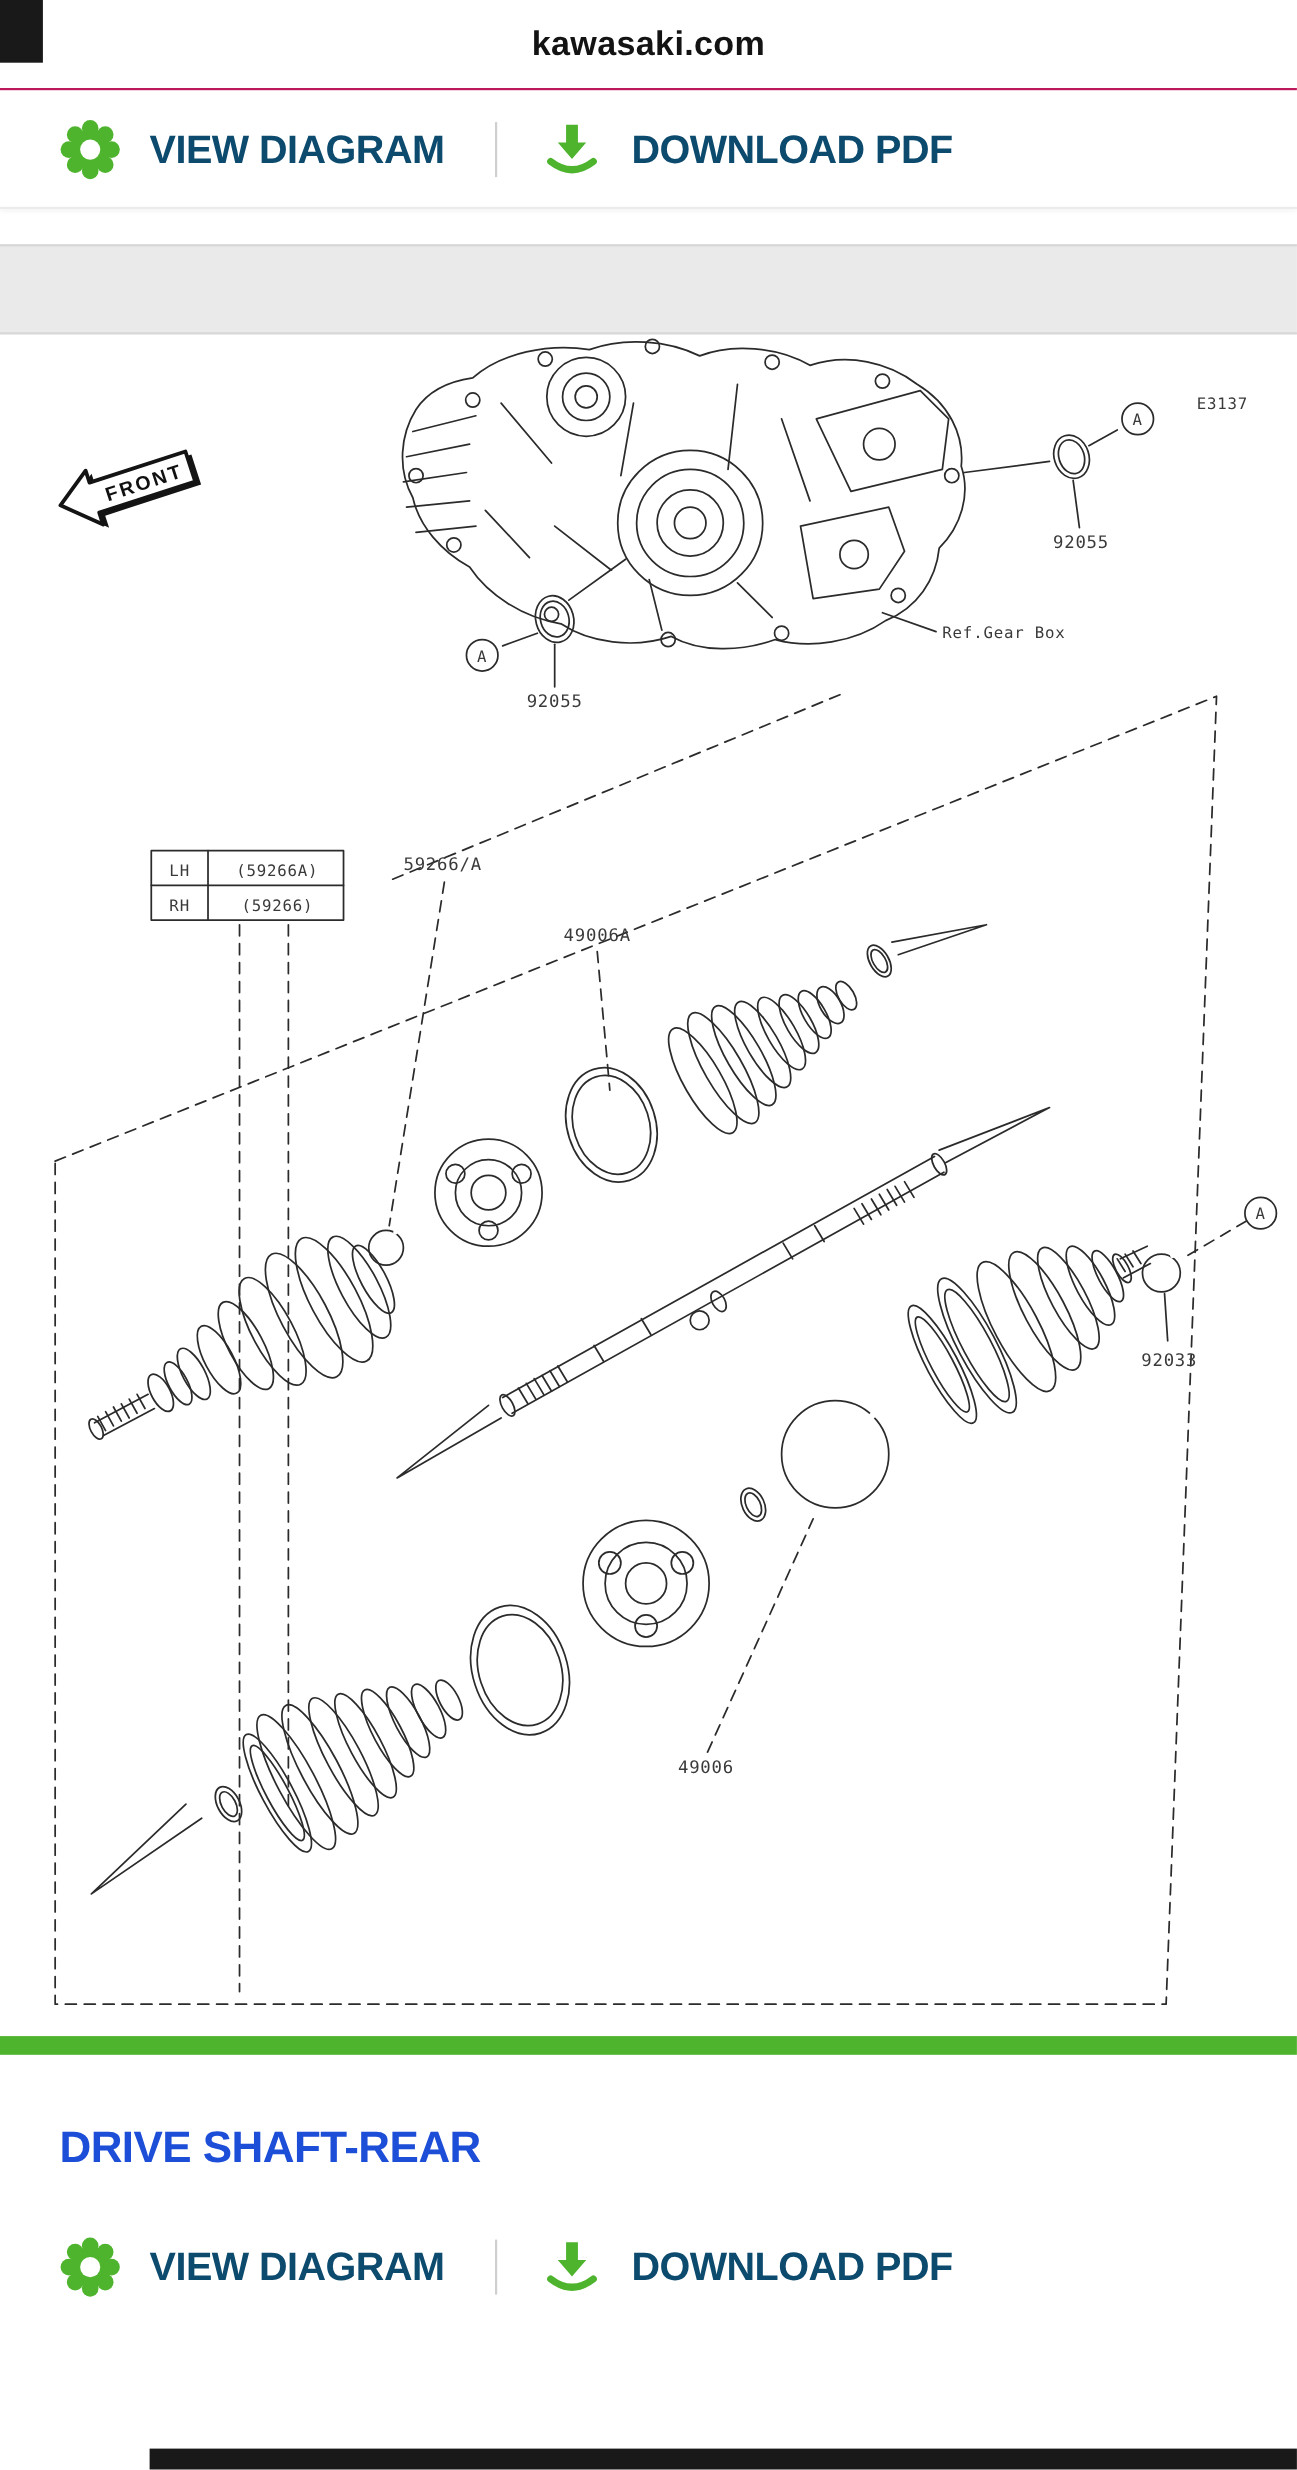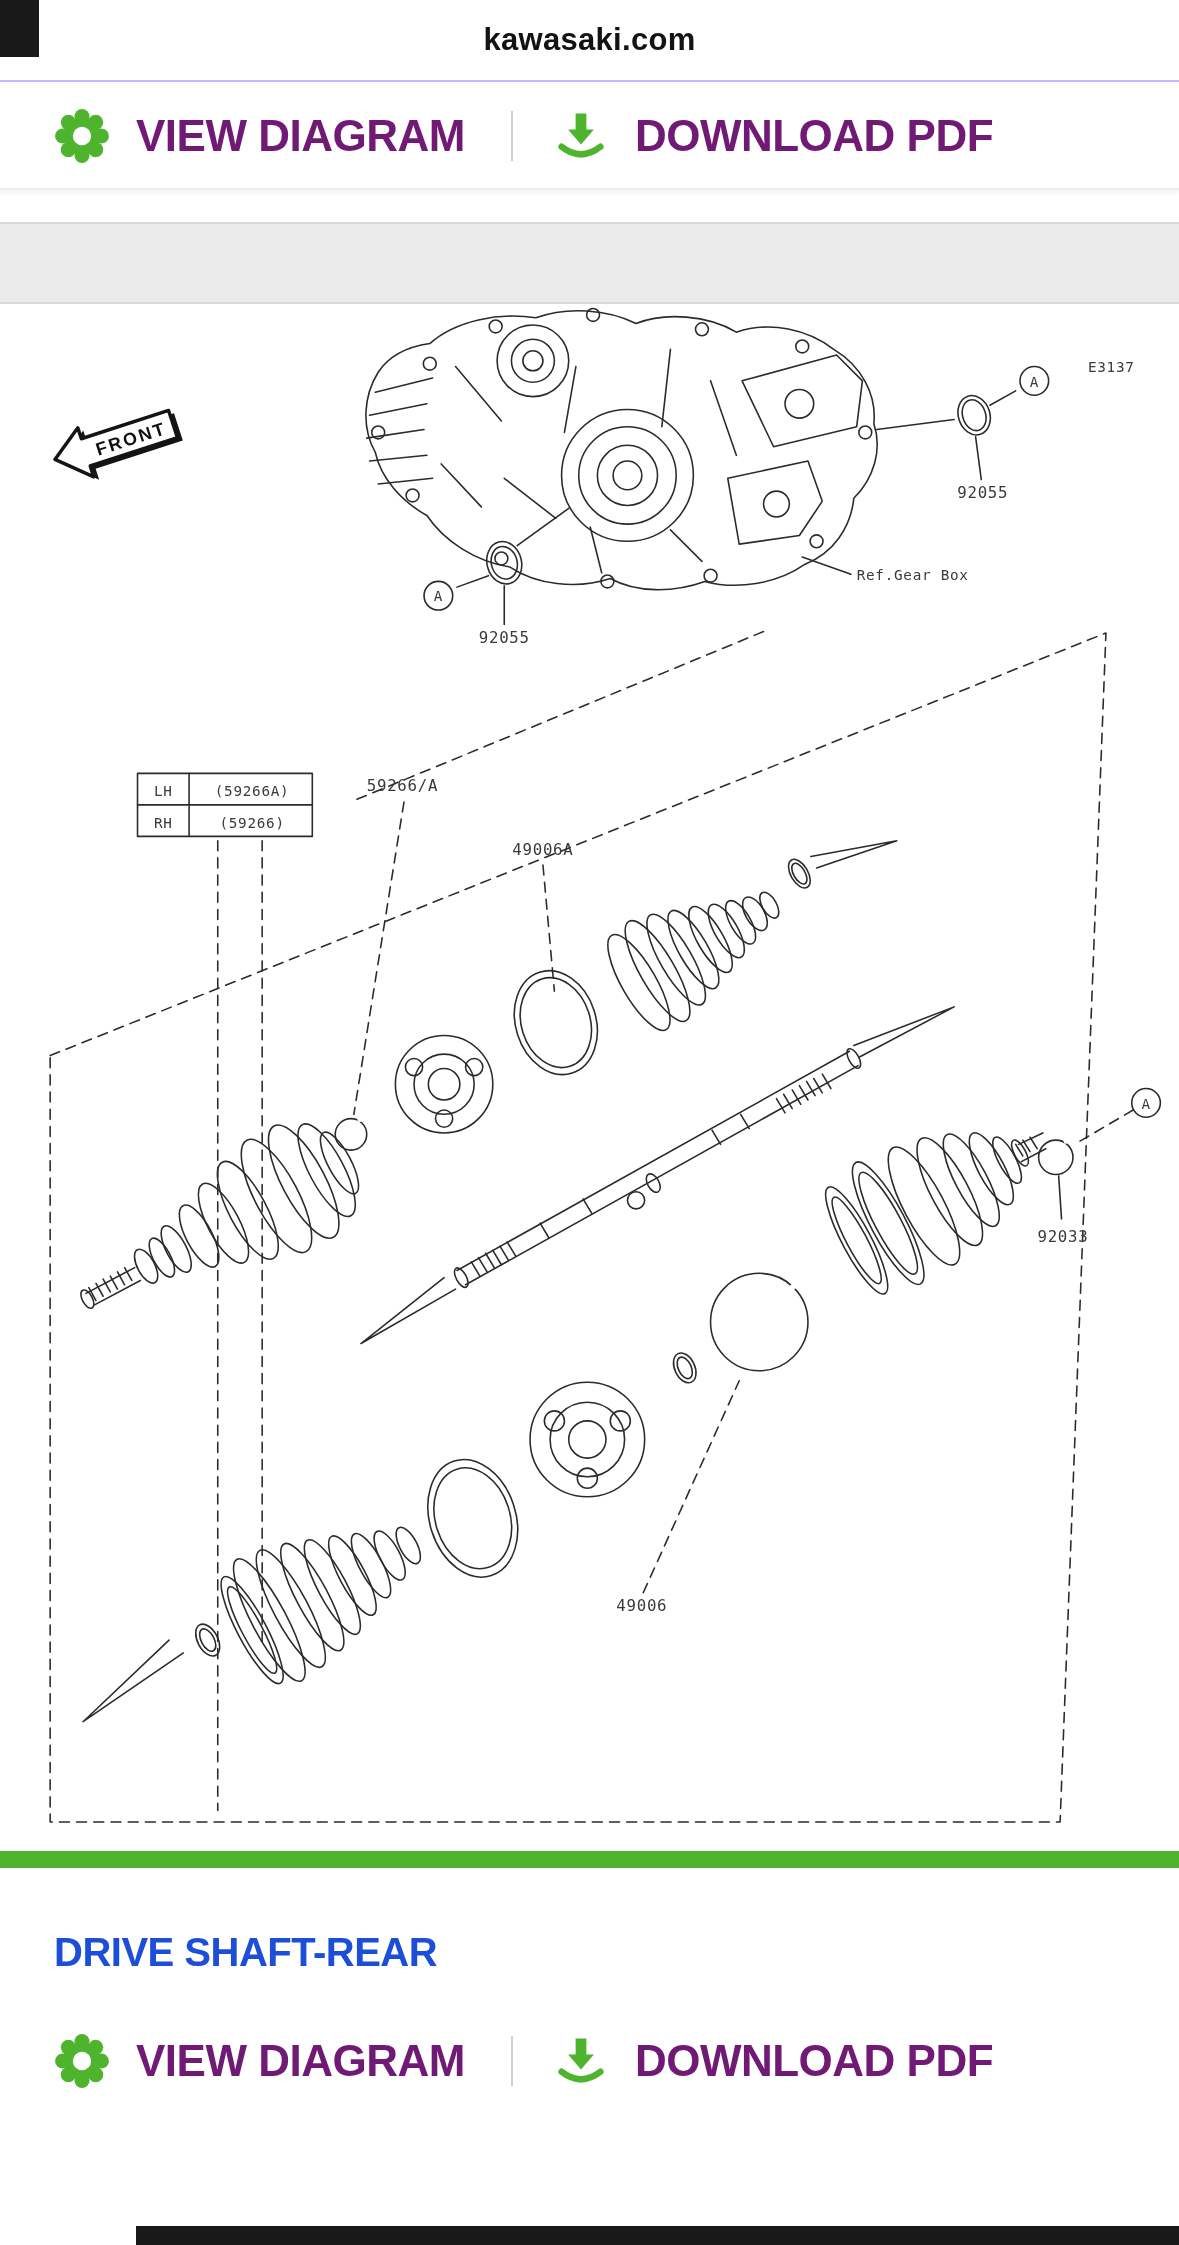--- a/index.html
+++ b/index.html
@@ -4,30 +4,30 @@
 <style>
   :root { --accent:#4eb42d; --line:#2b2b2b; --edge:#191919; }
   * { margin:0; padding:0; box-sizing:border-box; }
   html,body { background:#fff; }
   body { width:1179px; height:2245px; position:relative; overflow:hidden;
          font-family:"Liberation Sans", sans-serif; }
 
   .corner { position:absolute; top:0; left:0; width:39px; height:57px; background:var(--edge); z-index:6; }
 
   .urlbar { position:absolute; top:0; left:0; right:0; height:82px; background:#fff;
-            border-bottom:2px solid #c4b5fd; display:flex; align-items:center; justify-content:center; z-index:5; }
+            border-bottom:2px solid #be185d; display:flex; align-items:center; justify-content:center; z-index:5; }
   .url-text { font-size:31px; font-weight:600; color:#131313; letter-spacing:.3px; }
 
   .toolbar { position:absolute; left:0; right:0; height:106px; background:#fff;
              display:flex; align-items:center; padding-left:54px; }
   .toolbar--top { top:84px; border-bottom:2px solid #ececec; box-shadow:0 3px 5px rgba(0,0,0,.05); }
   .toolbar--bottom { top:2008px; }
   .tb-btn { display:flex; align-items:center; gap:26px; background:none; border:0; padding:0;
             cursor:pointer; font-family:inherit; }
-  .tb-label { font-size:44px; font-weight:700; color:#701a75; letter-spacing:-.5px; white-space:nowrap; }
+  .tb-label { font-size:36px; font-weight:700; color:#0c4a6e; letter-spacing:-.5px; white-space:nowrap; }
   .icon { width:56px; height:56px; color:var(--accent); display:block; }
   .vdiv { width:2px; height:50px; background:#cfcfcf; margin:0 40px 0 46px; }
 
   .grayband { position:absolute; top:222px; left:0; right:0; height:82px; background:#eaeaea;
               border-top:2px solid #d8d8d8; border-bottom:2px solid #d8d8d8; }
 
   .diagram { position:absolute; top:306px; left:0; width:1179px; height:1545px; background:#fff; }
 
   .greenbar { position:absolute; top:1851px; left:0; right:0; height:17px; background:var(--accent); }
 

